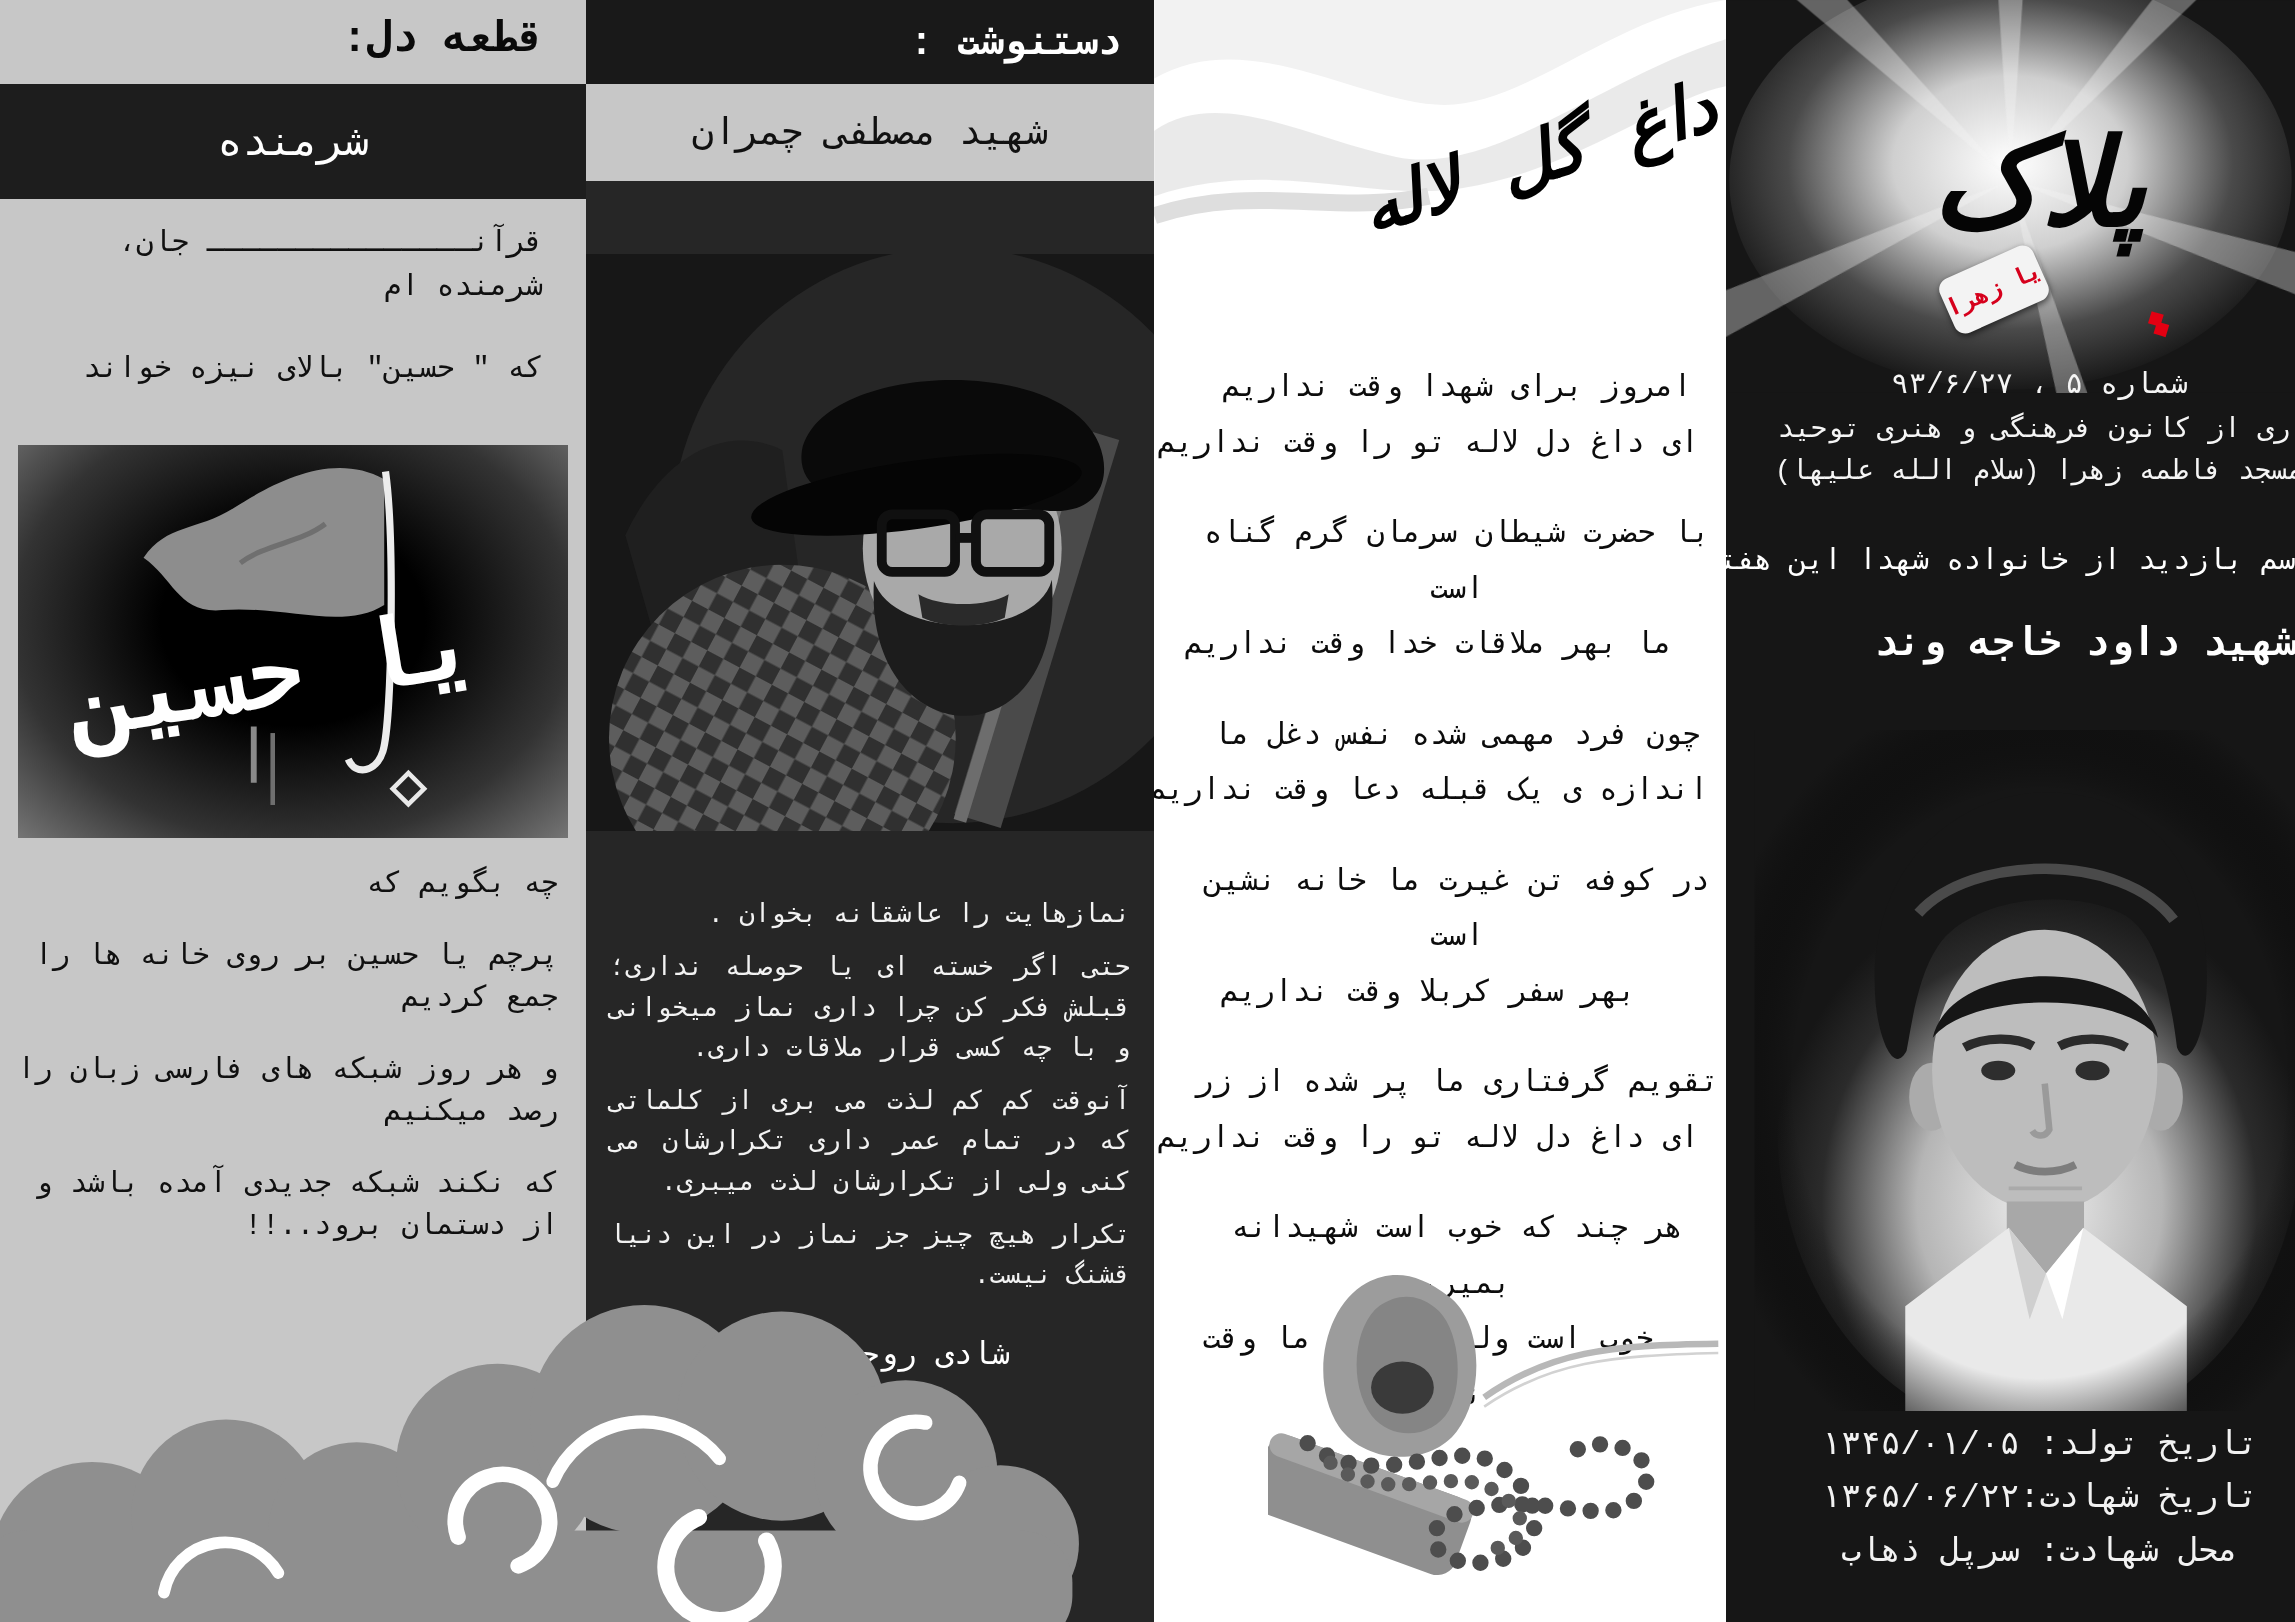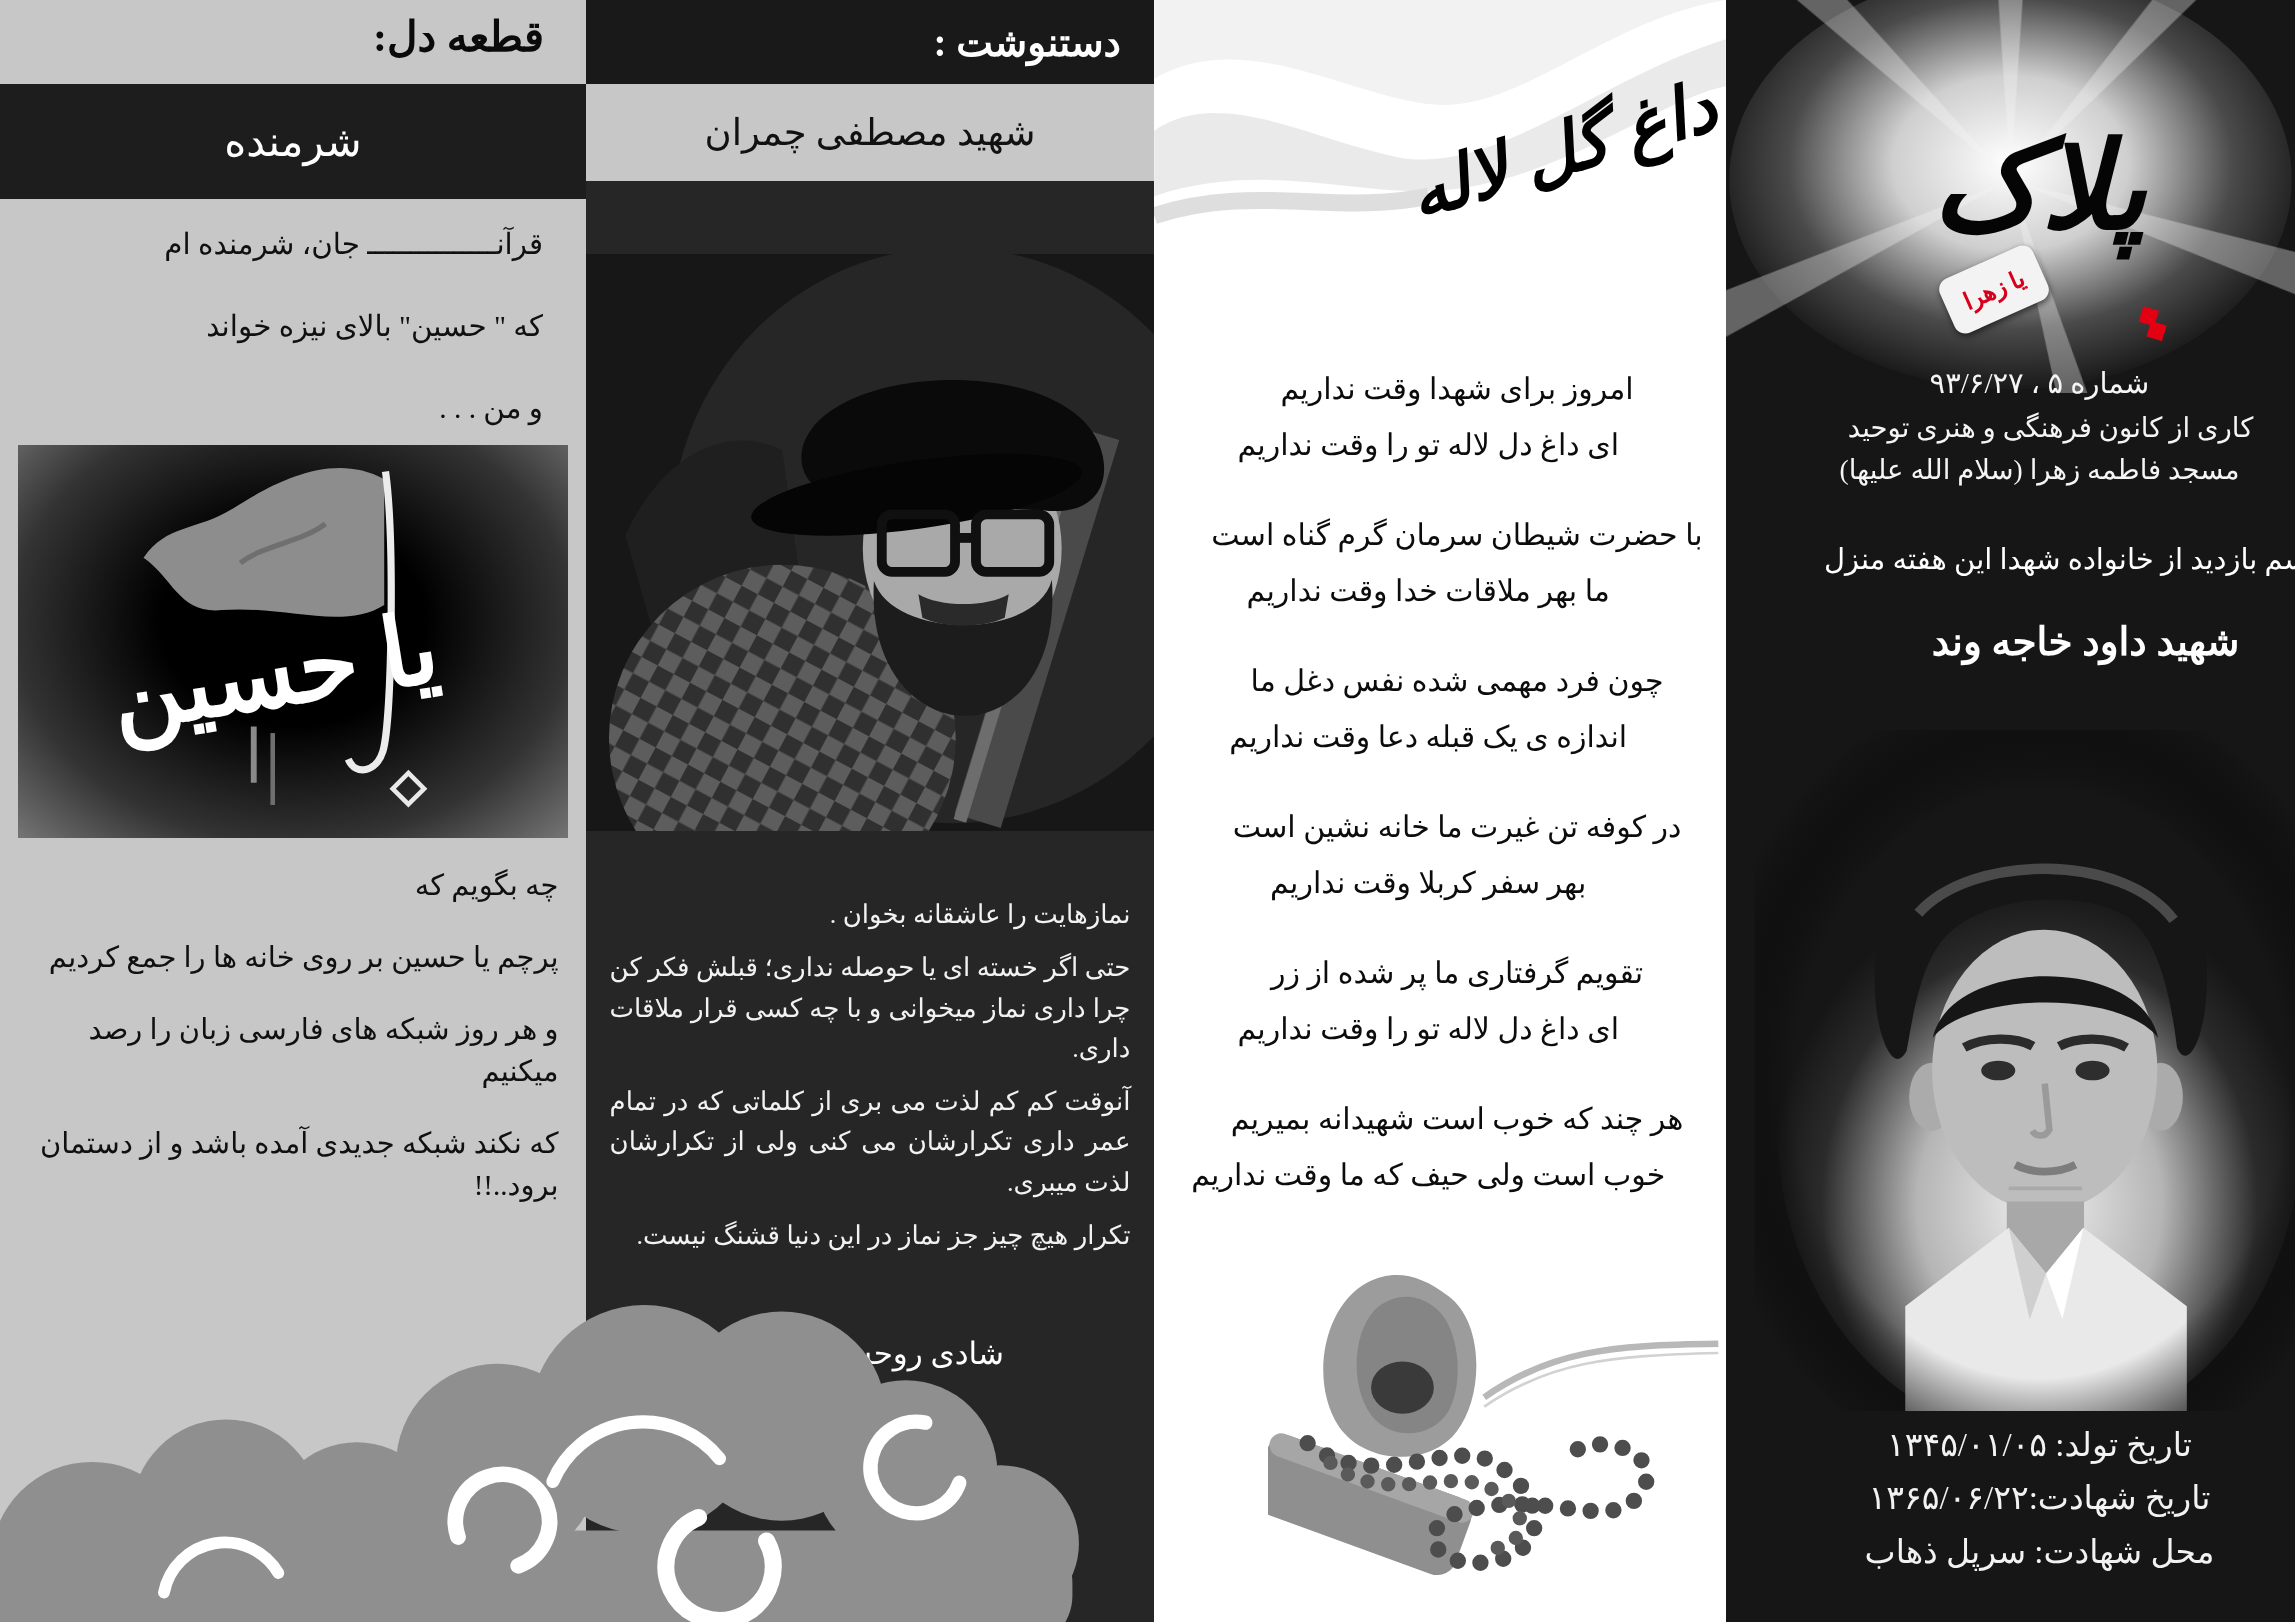--- a/index.html
+++ b/index.html
@@ -1,17 +1,17 @@
 <!DOCTYPE html>
 <html lang="fa" dir="rtl" style="font-size:10.5px"><head>
 <meta charset="utf-8">
 <style>
   html,body{margin:0;padding:0;background:#ffffff;}
   .page{position:relative;width:2295px;height:1623px;overflow:hidden;
-        font-family:Liberation Serif, serif;direction:rtl;background:#ec4899;}
+        font-family:Liberation Mono, monospace;direction:rtl;background:#ec4899;}
   .col{position:absolute;top:0;height:1623px;overflow:hidden;}
   
   .c1{left:0;width:586px;background:#c7c7c7;}
   .c1-label{position:absolute;top:11.8px;right:42px;font-size:42px;font-weight:bold;color:#0a0a0a;}
   .c1-band{position:absolute;top:84px;left:0;right:0;height:115px;background:#1d1d1d;
            display:flex;align-items:center;justify-content:center;}
   .c1-band span{color:#ffffff;font-size:42px;}
   .c1-verse{position:absolute;top:222px;right:43px;left:19.6px;text-align:right;color:#101010;}
   .c1-verse p{margin:0 0 38px 0;font-size:29.4px;line-height:1.5;}
   .c1-art{position:absolute;top:445px;left:17.7px;right:17.7px;height:393px;

